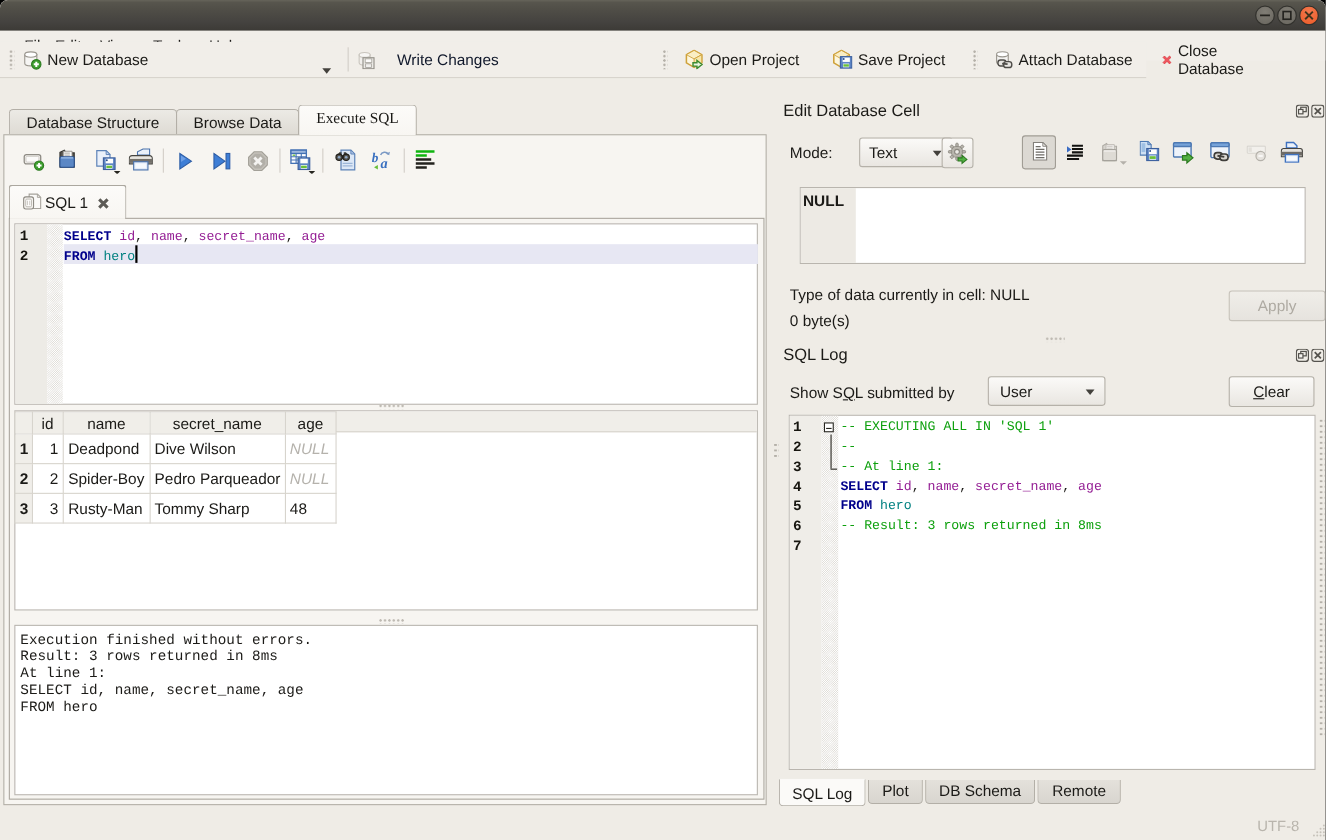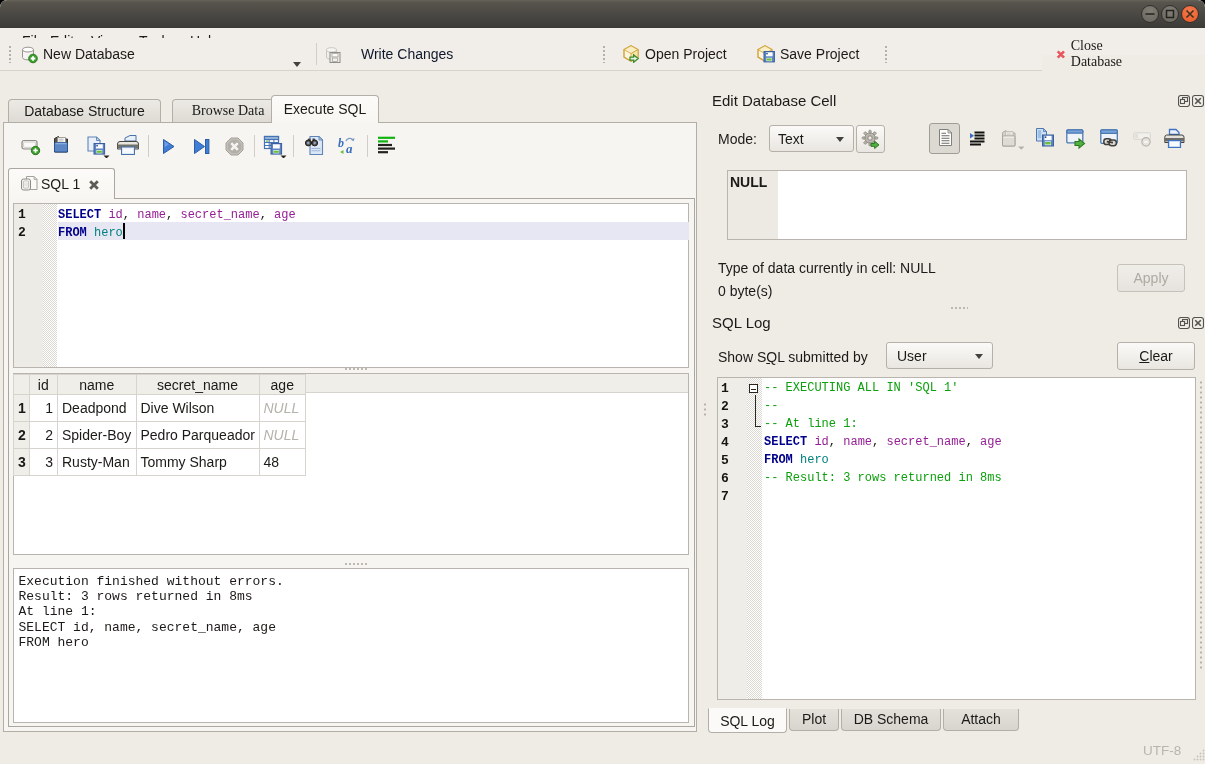--- a/index.html
+++ b/index.html
@@ -26,21 +26,21 @@
 .tbtn { position:absolute; top:0; height:32px; display:flex; align-items:center; gap:5px; font-size:14px; }
 .tbtn.dis { color:#0f172a;gap:20px; }
 .thandle { position:absolute; top:7px; width:5px; height:18px;
   background-image:radial-gradient(circle, #b4b0a8 1px, transparent 1.2px);
   background-size:4px 4px; }
 .tsep { position:absolute; top:5px; width:1px; height:22px; background:#d2cec7; }
 
 
 .mtab { position:absolute; border:1px solid #b3afa7; border-bottom:none; border-radius:4px 4px 0 0;
   background:linear-gradient(#eceae5, #dedbd4); text-align:center; }
-.mtab.active { background:linear-gradient(#fcfbf9,#f8f6f2); z-index:5; }
+.mtab.active { background:linear-gradient(#fcfbf9,#f8f6f2); z-index:5;font-family:Liberation Serif, serif; }
 .mtab span { display:block; }
 
 
 #pane { position:absolute; left:3px; top:122px; width:694px; height:610px; background:#f7f5f1;
   border:1px solid #b2aea6; }
 #innerframe { position:absolute; left:8px; top:198px; width:687px; height:529px;
   border:1px solid #aba79f; }
 .checker { background-image:linear-gradient(45deg,#dbd8d2 25%,transparent 25%,transparent 75%,#dbd8d2 75%),linear-gradient(45deg,#dbd8d2 25%,transparent 25%,transparent 75%,#dbd8d2 75%); background-size:2px 2px; background-position:0 0,1px 1px; background-color:#fff; }
 .whitebox { position:absolute; background:#fff; border:1px solid #b9b5ae; }
 
@@ -62,21 +62,21 @@
 
 #rtable { border-collapse:collapse; font-size:14px; table-layout:fixed; }
 #rtable th, #rtable td { border:1px solid #d7d4cd; padding:0 4px; height:27px; white-space:nowrap; overflow:hidden; }
 #rtable th { background:#f0eee9; font-weight:normal; height:20px; }
 #rtable td.rn { background:#f0eee9; font-weight:bold; text-align:center; }
 .null { color:#b5b2ac; font-style:italic; }
 .btn { position:absolute; border:1px solid #b5b1a9; border-radius:3px;
   background:linear-gradient(#fbfaf8,#e9e6e1); text-align:center; }
 .btn.dis { color:#aeaaa2; background:linear-gradient(#f0eee9,#e6e3de); border-color:#c6c2ba; }
 .combo { position:absolute; border:1px solid #b5b1a9; border-radius:3px;
-  background:linear-gradient(#fbfaf8,#e9e6e1); }
+  background:linear-gradient(#fbfaf8,#e9e6e1);margin-left:12px; }
 .combo .arr { position:absolute; width:0; height:0; border-left:4px solid transparent;
   border-right:4px solid transparent; border-top:5px solid #43413c; }
 
 
 .foldbox { position:absolute; width:9px; height:9px; border:1.5px solid #26251f; background:#fff; }
 .foldbox::after { content:""; position:absolute; left:1px; right:1px; top:3.5px; height:1.5px; background:#26251f; }
 
 
 .btab { position:absolute; border:1px solid #b3afa7; border-top:none; border-radius:0 0 4px 4px;
   background:linear-gradient(#e4e1db,#d8d5cf); text-align:center; }
@@ -151,32 +151,42 @@
         <path d="M8 0.8 L15 4.7 L8 8.6 L1 4.7 Z" fill="#faeec4" stroke="#cfa23c" stroke-width="0.8"></path>
         <rect x="7" y="6.5" width="10.4" height="10.4" fill="#5c84c4" stroke="#3b5f9e"></rect>
         <rect x="9" y="7.3" width="6.6" height="4" fill="#fdfdfd"></rect>
         <circle cx="10" cy="8.6" r="0.9" fill="#2d4f90"></circle>
         <rect x="9.4" y="12.8" width="5.6" height="3.4" fill="#fff"></rect>
         <rect x="9.7" y="13.4" width="5" height="2.2" fill="#6abf3a"></rect>
       </svg>
       <span>Save Project</span>
       </div>
     <div class="thandle" style="left:884px;"></div>
-    <div class="tbtn" style="left:1056px;font-family:Liberation Serif, serif;">
+    <div class="tbtn" style="left:903px;">
+      <svg width="18" height="18" viewBox="0 0 18 18">
+        <path d="M3 4.4 L3 11.5 A5.3 2.3 0 0 0 13.6 11.5 L13.6 4.4 Z" fill="#f4f3f1" stroke="#9a968e"></path>
+        <ellipse cx="8.3" cy="4.4" rx="5.3" ry="2.3" fill="#fff" stroke="#9a968e"></ellipse>
+        <rect x="4.2" y="9.6" width="7.4" height="5.4" rx="2.4" fill="#e8e6e2" stroke="#4e4c48" stroke-width="1.3"></rect>
+        <rect x="9.4" y="11" width="7.4" height="5.4" rx="2.4" fill="#e8e6e2" stroke="#4e4c48" stroke-width="1.3"></rect>
+        <line x1="8" y1="12.8" x2="13" y2="13.4" stroke="#4e4c48" stroke-width="1.6"></line>
+      </svg>
+      <span>Attach Database</span>
+      </div>
+    <div class="tbtn" style="left:1056px;">
       <svg width="15" height="15" viewBox="0 0 15 15">
         <path d="M2 4 L4 2 L7.5 5.5 L11 2 L13 4 L9.5 7.5 L13 11 L11 13 L7.5 9.5 L4 13 L2 11 L5.5 7.5 Z" fill="#f0565e" stroke="#d8363e" stroke-width="1"></path>
       </svg>
       <span>Close Database</span>
       </div>
   </div>
 
   <div class="mtab" style="left:8px; top:99px; width:153px; height:23px;">
       <span style="margin-top:3px;">Database Structure</span>
     </div>
-  <div class="mtab" style="left:172px; top:99px; width:112px; height:23px;font-family:Liberation Serif, serif;">
+  <div class="mtab" style="left:160px; top:99px; width:112px; height:23px;">
       <span style="margin-top:3px;">Browse Data</span>
     </div>
   <div class="mtab active" style="left:271px; top:95px; width:108px; height:28px; font-size:14px;">
       <span style="margin-top:5px;">Execute SQL</span>
     </div>
 
   <div id="pane"></div>
   <div id="innerframe"></div>
 
   <div id="sqltoolbar">
@@ -461,21 +471,21 @@
     </svg>
   </div>
 
   <div class="whitebox" style="left:727px; top:170px; width:460px; height:70px;">
     <div class="abs" style="left:0; top:0; width:50px; height:68px; background:#edeae4;"></div>
     <div class="abs" style="left:2px; top:3px; font-weight:bold; font-size:14px;">NULL</div>
   </div>
 
   <div class="abs" style="left:718px; top:260px; font-size:14px;">Type of data currently in cell: NULL</div>
   <div class="abs" style="left:718px; top:283px; font-size:14px;">0 byte(s)</div>
-  <div class="btn dis" style="left:1117px; top:264px; width:68px; height:28px; font-size:14px; line-height:26px;">Apply</div>
+  <div class="btn dis" style="left:1117px; top:264px; width:88px; height:28px; font-size:14px; line-height:26px;">Apply</div>
 
   <div class="hdots" style="left:950px; top:306px; width:18px;"></div>
   <div class="abs" style="left:712px; top:314px; font-size:15px;">SQL Log</div>
   <svg class="abs" style="left:1178px; top:317px;" width="12" height="12" viewBox="0 0 12 12">
     <rect x="0.5" y="0.5" width="11" height="11" rx="2.5" fill="none" stroke="#55534e" stroke-width="1.1"></rect>
     <rect x="4.5" y="2.5" width="5" height="4" fill="none" stroke="#55534e" stroke-width="1.1"></rect>
     <rect x="2.5" y="4.5" width="4" height="4" fill="#f4f2ee" stroke="#55534e" stroke-width="1.1"></rect>
   </svg>
   <svg class="abs" style="left:1192px; top:317px;" width="12" height="12" viewBox="0 0 12 12">
     <rect x="0.5" y="0.5" width="11" height="11" rx="2.5" fill="none" stroke="#55534e" stroke-width="1.1"></rect>
@@ -495,21 +505,21 @@
     <div class="abs checker" style="left:29px; top:0; width:15px; height:321px;"></div>
     <div class="abs mono" style="left:46px; top:0.5px; font-size:12px; line-height:18px; white-space:pre;"><span class="cmt">-- EXECUTING ALL IN 'SQL 1'</span><br><span class="cmt">--</span><br><span class="cmt">-- At line 1:</span><br><span class="kw">SELECT</span> <span class="id2">id</span>, <span class="id2">name</span>, <span class="id2">secret_name</span>, <span class="id2">age</span><br><span class="kw">FROM</span> <span class="tbl">hero</span><br><span class="cmt">-- Result: 3 rows returned in 8ms</span></div>
     <div class="foldbox" style="left:31px; top:6px;"></div>
     <div class="abs" style="left:36.5px; top:17px; width:1px; height:31px; background:#26251f;"></div>
     <div class="abs" style="left:36.5px; top:47.5px; width:6px; height:1px; background:#26251f;"></div>
   </div>
 
   <div class="btab active" style="left:708px; top:709px; width:79px; height:25px; line-height:24px;">SQL Log</div>
   <div class="btab" style="left:789px; top:709px; width:50px; height:22px; line-height:21px;">Plot</div>
   <div class="btab" style="left:841px; top:709px; width:100px; height:22px; line-height:21px;">DB Schema</div>
-  <div class="btab" style="left:943px; top:709px; width:76px; height:22px; line-height:21px;">Attach</div>
+  <div class="btab" style="left:943px; top:709px; width:76px; height:22px; line-height:21px;">Remote</div>
 
   <div class="vdots" style="left:1199px; top:380px; height:290px;"></div>
 
   <div class="abs" style="left:1143px; top:743px; color:#b9b5ad; font-size:13.5px;">UTF-8</div>
   <svg class="abs" style="left:1192px; top:748px;" width="13" height="14" viewBox="0 0 13 14">
     <g fill="#c6c2ba">
       <circle cx="11.5" cy="2.5" r="0.9"></circle>
       <circle cx="8.5" cy="5.5" r="0.9"></circle>
         <circle cx="11.5" cy="5.5" r="0.9"></circle>
       <circle cx="5.5" cy="8.5" r="0.9"></circle>

